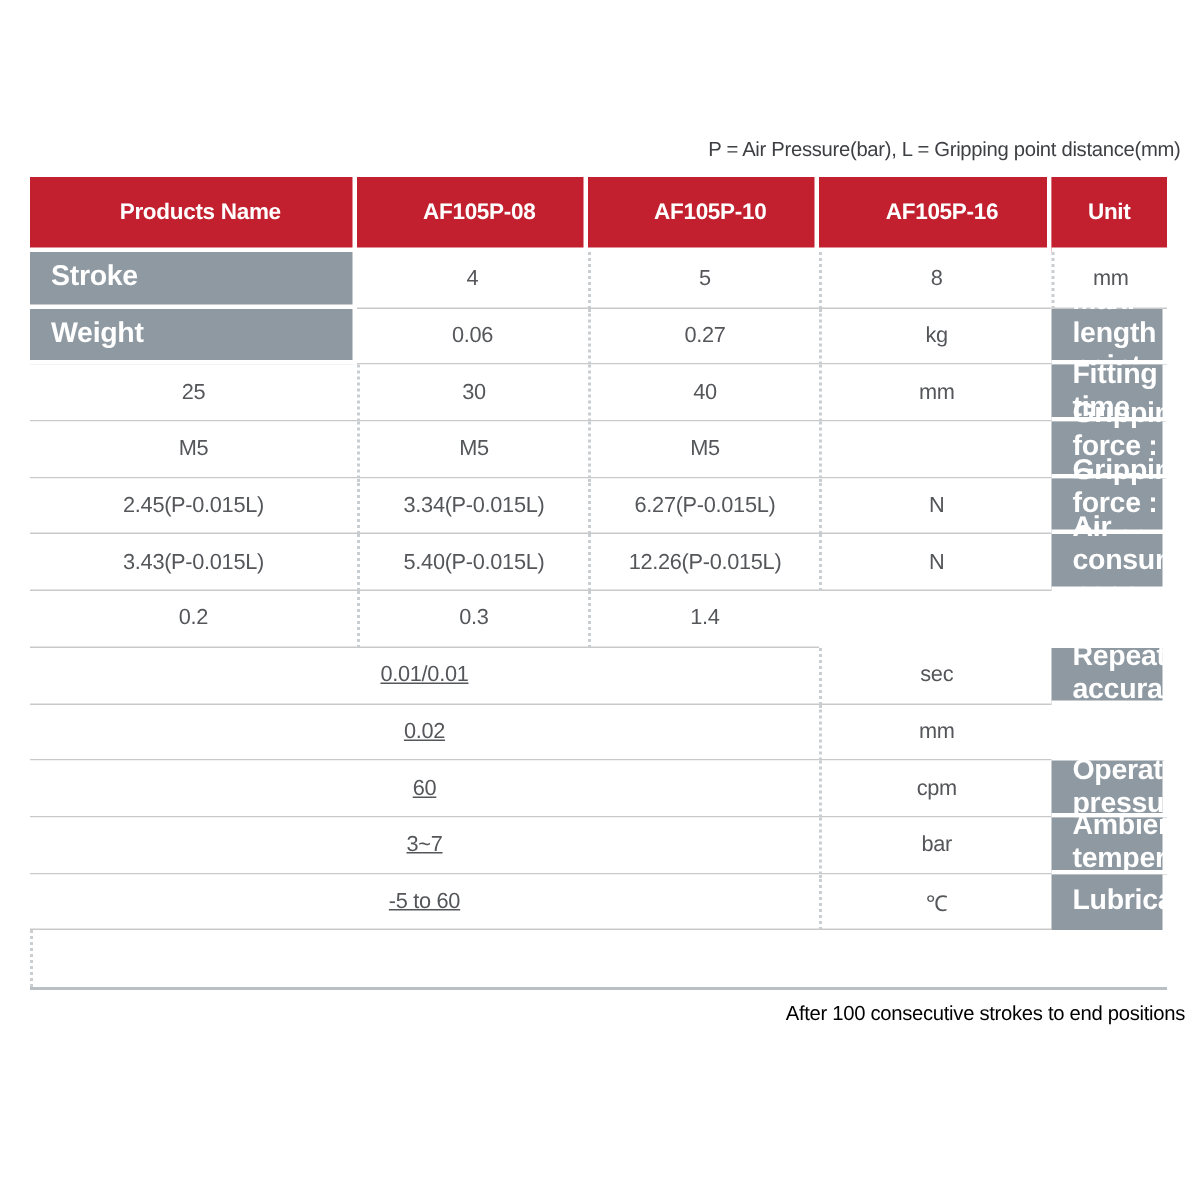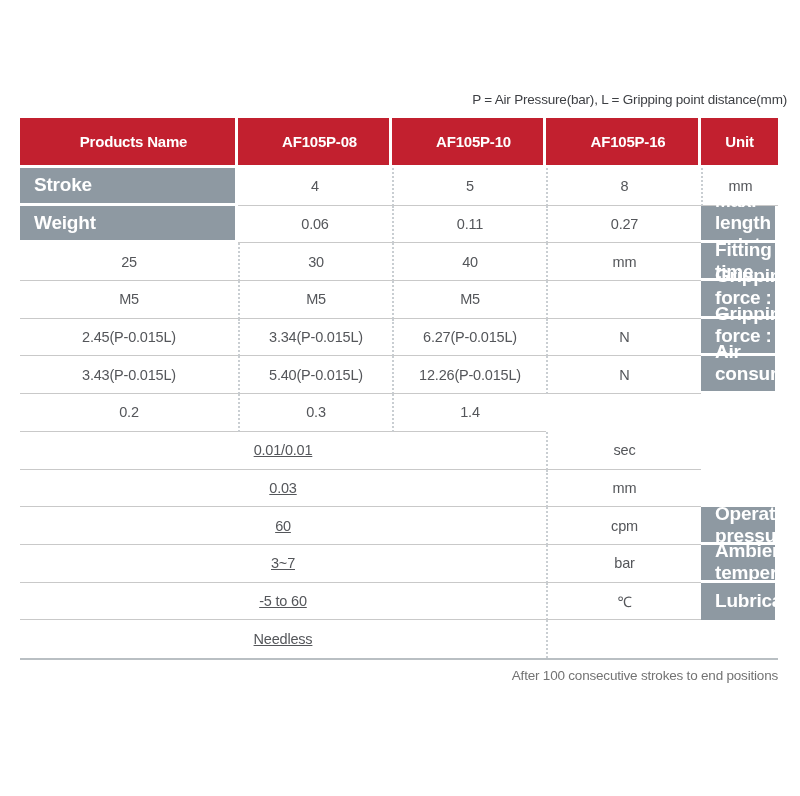--- a/index.html
+++ b/index.html
@@ -21,24 +21,24 @@
     position: absolute;
     top: 92px;
     right: 13px;
     font-size: 13.5px;
     letter-spacing: -0.2px;
     color: #3d3f43;
   }
   .bottom-note {
     position: absolute;
     top: 668px;
-    right: 22px;
+    right: 10px;
     font-size: 13.5px;
     letter-spacing: -0.2px;
-    color: #737373;
+    color: #000000;
   }
   .spec-table {
     position: absolute;
     left: 20px;
     top: 118px;
     width: 758px;
     display: grid;
     grid-template-columns: 218px 154px 154px 155px 77px;
     grid-template-rows: 50px repeat(13, 37.7px);
   }
@@ -111,22 +111,22 @@
     <div class="hc">Unit</div>
 
     <div class="lc">Stroke</div>
     <div class="vc">4</div>
     <div class="vc dl">5</div>
     <div class="vc dl">8</div>
     <div class="vc dl">mm</div>
 
     <div class="lc">Weight</div>
     <div class="vc">0.06</div>
-    <div class="vc dl">0.11</div>
     <div class="vc dl">0.27</div>
+    <div class="vc dl">kg</div>
 
     <div class="lc">Max. length point</div>
     <div class="vc">25</div>
     <div class="vc dl">30</div>
     <div class="vc dl">40</div>
     <div class="vc dl">mm</div>
 
     <div class="lc">Fitting time</div>
     <div class="vc">M5</div>
     <div class="vc dl">M5</div>
@@ -146,36 +146,36 @@
     <div class="vc dl">N</div>
 
     <div class="lc">Air consumption per cycle</div>
     <div class="vc">0.2</div>
     <div class="vc dl">0.3</div>
     <div class="vc dl">1.4</div>
 
     <div class="vc m3">0.01/0.01</div>
     <div class="vc dl">sec</div>
 
-    <div class="vc m3">0.03</div>
+    <div class="lc">Repeat accuracy</div>
+    <div class="vc m3">0.02</div>
     <div class="vc dl">mm</div>
 
     <div class="vc m3">60</div>
     <div class="vc dl">cpm</div>
 
     <div class="lc">Operating pressure</div>
     <div class="vc m3">3~7</div>
     <div class="vc dl">bar</div>
 
     <div class="lc">Ambient temperature</div>
     <div class="vc m3">-5 to 60</div>
     <div class="vc dl">℃</div>
 
     <div class="lc last">Lubrication</div>
-    <div class="vc m3 last">Needless</div>
     <div class="vc dl last"></div>
   </div>
 
   <div class="table-bottom-line"></div>
 
   <div class="bottom-note">After 100 consecutive strokes to end positions</div>
 
 </div>
 
 </body></html>

